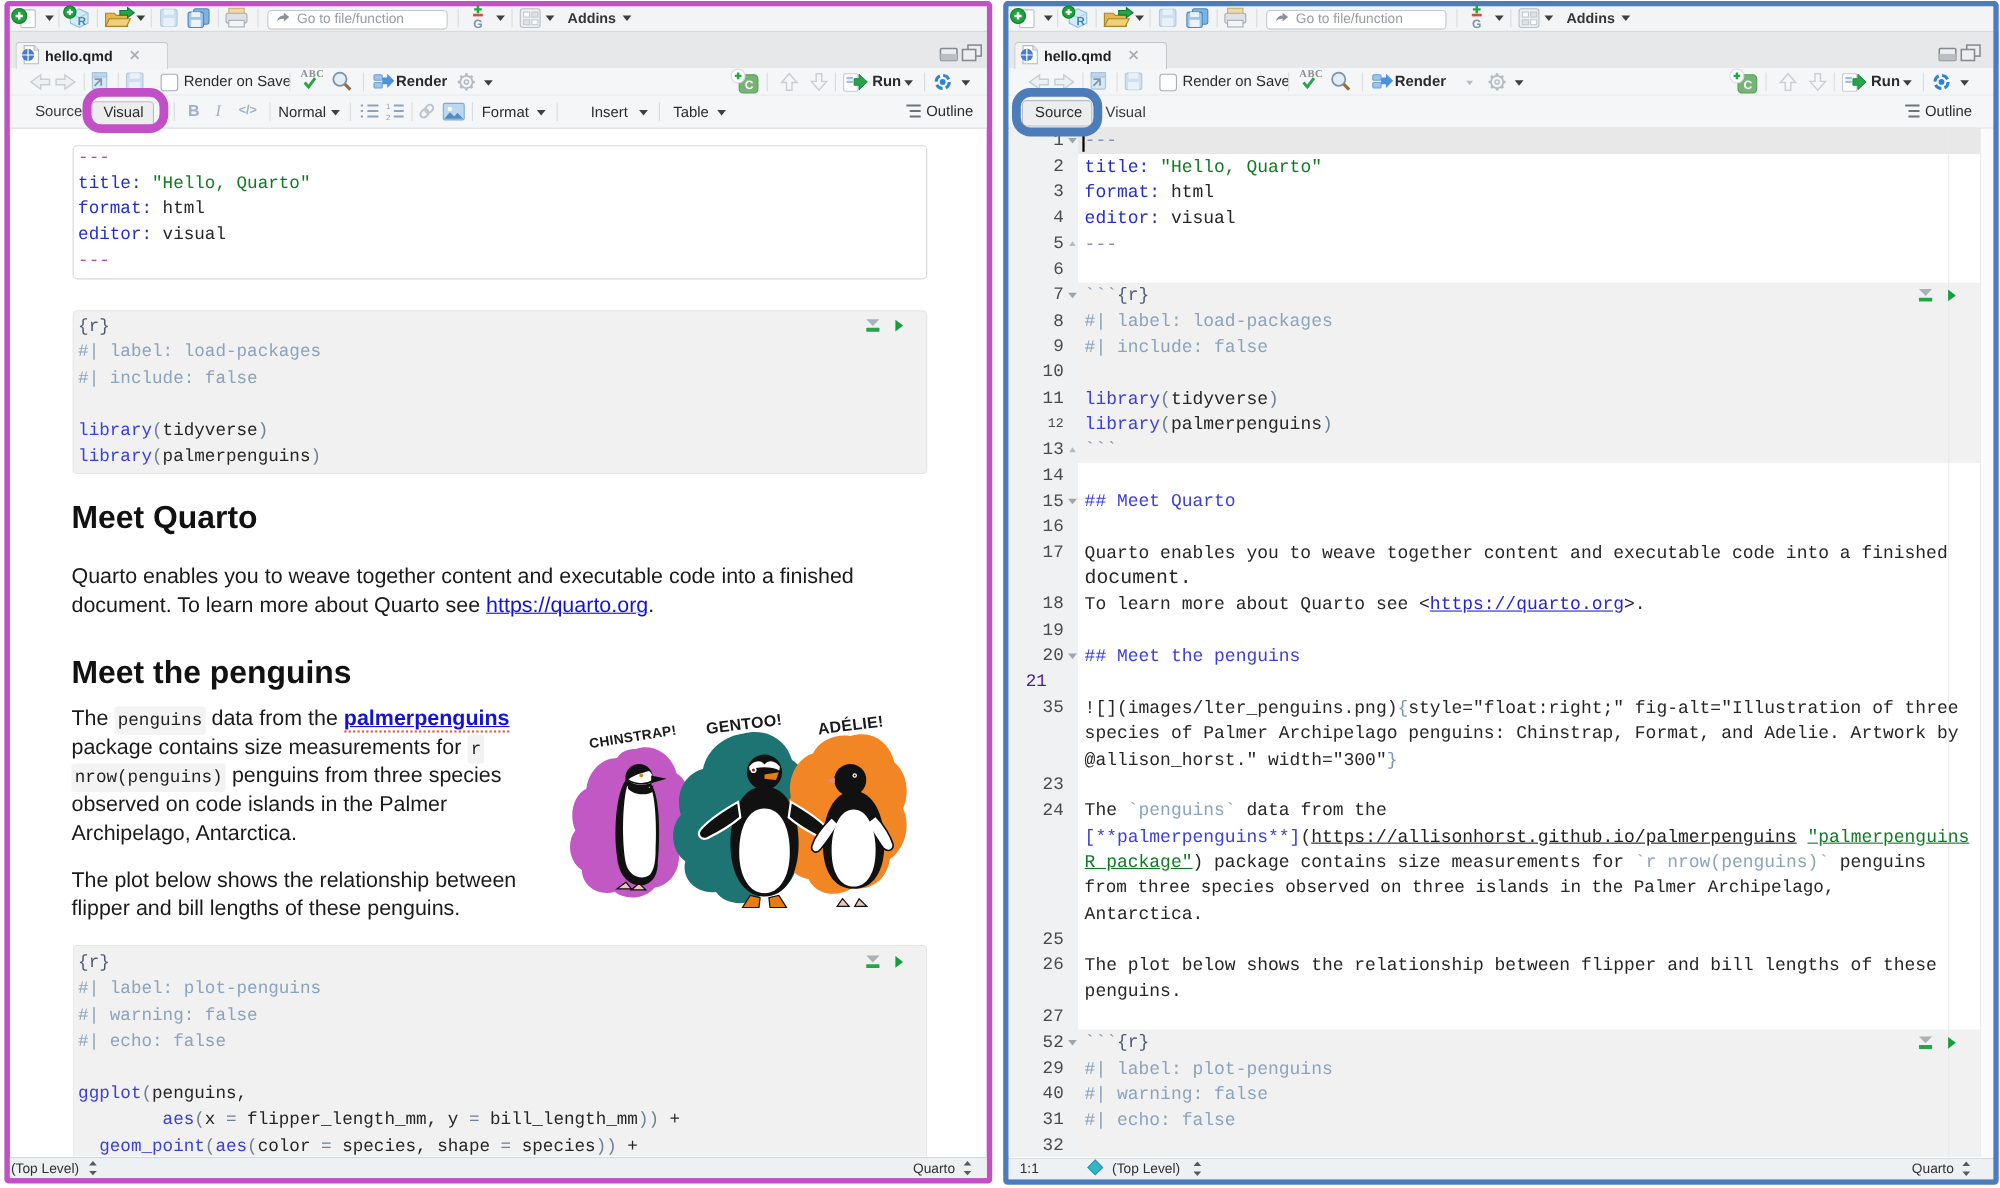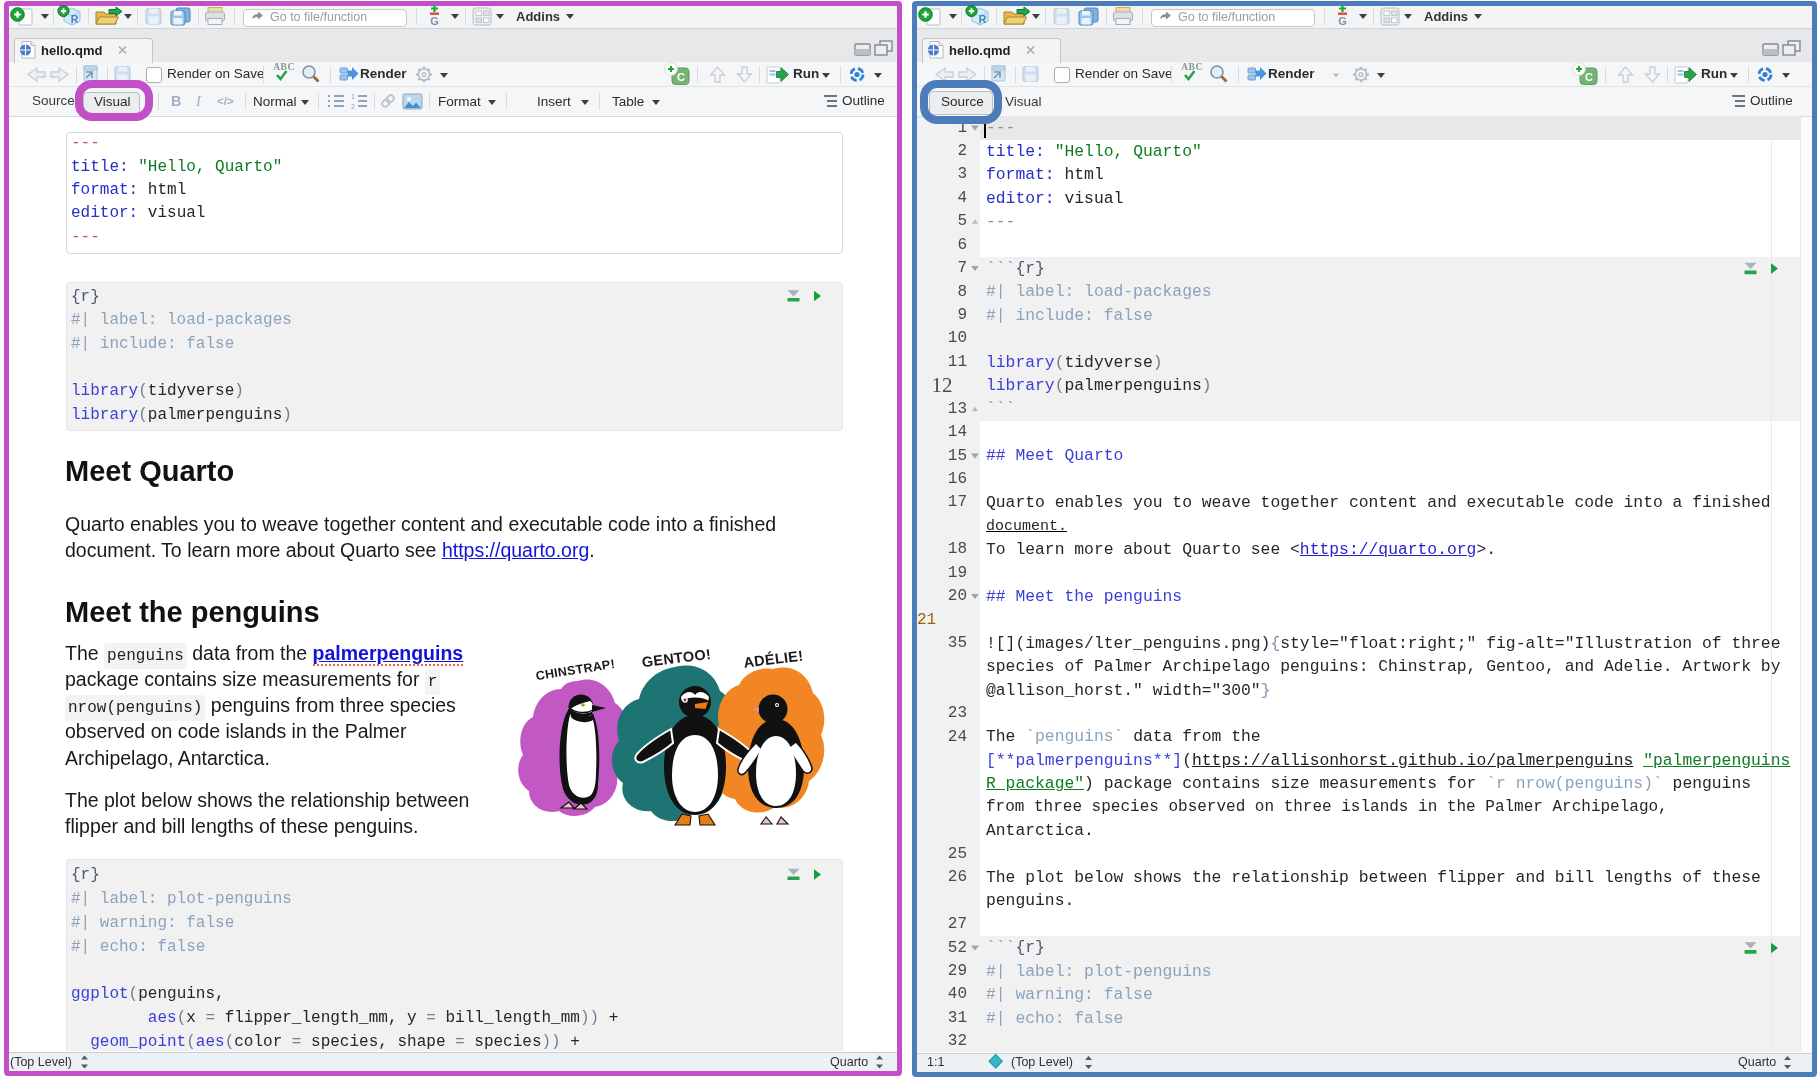--- a/index.html
+++ b/index.html
@@ -190,40 +190,40 @@
 <div style="position:absolute;left:917px;top:234.7px;width:50px;text-align:right;font-family:'Liberation Mono',monospace;font-size:16px;line-height:21px;color:#4a4a4a;">6</div>
 <div style="position:absolute;left:917px;top:258.1px;width:50px;text-align:right;font-family:'Liberation Mono',monospace;font-size:16px;line-height:21px;color:#4a4a4a;">7</div>
 <div style="position:absolute;left:986px;top:256.81px;font-family:'Liberation Mono',monospace;font-size:16.35px;line-height:23.54px;white-space:pre;"><span style="color:#7e92ac;">```</span><span style="color:#4d5a75;">{r}</span></div>
 <div style="position:absolute;left:917px;top:281.5px;width:50px;text-align:right;font-family:'Liberation Mono',monospace;font-size:16px;line-height:21px;color:#4a4a4a;">8</div>
 <div style="position:absolute;left:986px;top:280.24px;font-family:'Liberation Mono',monospace;font-size:16.35px;line-height:23.54px;white-space:pre;"><span style="color:#8ba3bd;">#| label: load-packages</span></div>
 <div style="position:absolute;left:917px;top:304.9px;width:50px;text-align:right;font-family:'Liberation Mono',monospace;font-size:16px;line-height:21px;color:#4a4a4a;">9</div>
 <div style="position:absolute;left:986px;top:303.67px;font-family:'Liberation Mono',monospace;font-size:16.35px;line-height:23.54px;white-space:pre;"><span style="color:#8ba3bd;">#| include: false</span></div>
 <div style="position:absolute;left:917px;top:328.4px;width:50px;text-align:right;font-family:'Liberation Mono',monospace;font-size:16px;line-height:21px;color:#4a4a4a;">10</div>
 <div style="position:absolute;left:917px;top:351.8px;width:50px;text-align:right;font-family:'Liberation Mono',monospace;font-size:16px;line-height:21px;color:#4a4a4a;">11</div>
 <div style="position:absolute;left:986px;top:350.53px;font-family:'Liberation Mono',monospace;font-size:16.35px;line-height:23.54px;white-space:pre;"><span style="color:#3a3fd8;">library</span><span style="color:#6e8096;">(</span><span style="color:#262626;">tidyverse</span><span style="color:#6e8096;">)</span></div>
-<div style="position:absolute;left:917px;top:375.2px;width:50px;text-align:center;font-family:Liberation Serif, serif;font-size:21px;line-height:21px;color:#4a4a4a;">12</div>
+<div style="position:absolute;left:917px;top:375.2px;width:50px;text-align:right;font-family:Liberation Mono, monospace;font-size:12px;line-height:21px;color:#4a4a4a;">12</div>
 <div style="position:absolute;left:986px;top:373.96px;font-family:'Liberation Mono',monospace;font-size:16.35px;line-height:23.54px;white-space:pre;"><span style="color:#3a3fd8;">library</span><span style="color:#6e8096;">(</span><span style="color:#262626;">palmerpenguins</span><span style="color:#6e8096;">)</span></div>
 <div style="position:absolute;left:917px;top:398.7px;width:50px;text-align:right;font-family:'Liberation Mono',monospace;font-size:16px;line-height:21px;color:#4a4a4a;">13</div>
 <div style="position:absolute;left:986px;top:397.39px;font-family:'Liberation Mono',monospace;font-size:16.35px;line-height:23.54px;white-space:pre;"><span style="color:#7e92ac;">```</span></div>
 <div style="position:absolute;left:917px;top:422.1px;width:50px;text-align:right;font-family:'Liberation Mono',monospace;font-size:16px;line-height:21px;color:#4a4a4a;">14</div>
 <div style="position:absolute;left:917px;top:445.5px;width:50px;text-align:right;font-family:'Liberation Mono',monospace;font-size:16px;line-height:21px;color:#4a4a4a;">15</div>
 <div style="position:absolute;left:986px;top:444.25px;font-family:'Liberation Mono',monospace;font-size:16.35px;line-height:23.54px;white-space:pre;"><span style="color:#3a3fd8;">## Meet Quarto</span></div>
 <div style="position:absolute;left:917px;top:468.9px;width:50px;text-align:right;font-family:'Liberation Mono',monospace;font-size:16px;line-height:21px;color:#4a4a4a;">16</div>
 <div style="position:absolute;left:917px;top:492.4px;width:50px;text-align:right;font-family:'Liberation Mono',monospace;font-size:16px;line-height:21px;color:#4a4a4a;">17</div>
 <div style="position:absolute;left:986px;top:491.11px;font-family:'Liberation Mono',monospace;font-size:16.35px;line-height:23.54px;white-space:pre;"><span style="color:#262626;">Quarto enables you to weave together content and executable code into a finished</span></div>
-<div style="position:absolute;left:986px;top:514.54px;font-family:'Liberation Mono',monospace;font-size:15px;line-height:23.54px;white-space:pre;text-decoration:underline;"><span style="color:#262626;">document.</span></div>
+<div style="position:absolute;left:986px;top:514.54px;font-family:'Liberation Mono',monospace;font-size:18px;line-height:23.54px;white-space:pre;"><span style="color:#262626;">document.</span></div>
 <div style="position:absolute;left:917px;top:539.2px;width:50px;text-align:right;font-family:'Liberation Mono',monospace;font-size:16px;line-height:21px;color:#4a4a4a;">18</div>
 <div style="position:absolute;left:986px;top:537.97px;font-family:'Liberation Mono',monospace;font-size:16.35px;line-height:23.54px;white-space:pre;"><span style="color:#262626;">To learn more about Quarto see &lt;</span><span style="color:#2525cc;text-decoration:underline;">https://quarto.org</span><span style="color:#262626;">&gt;.</span></div>
 <div style="position:absolute;left:917px;top:562.7px;width:50px;text-align:right;font-family:'Liberation Mono',monospace;font-size:16px;line-height:21px;color:#4a4a4a;">19</div>
 <div style="position:absolute;left:917px;top:586.1px;width:50px;text-align:right;font-family:'Liberation Mono',monospace;font-size:16px;line-height:21px;color:#4a4a4a;">20</div>
 <div style="position:absolute;left:986px;top:584.83px;font-family:'Liberation Mono',monospace;font-size:16.35px;line-height:23.54px;white-space:pre;"><span style="color:#3a3fd8;text-align:center;">## Meet the penguins</span></div>
-<div style="position:absolute;left:917px;top:609.5px;width:50px;text-align:left;font-family:'Liberation Mono',monospace;font-size:16px;line-height:21px;color:#a16207;">21</div>
+<div style="position:absolute;left:917px;top:609.5px;width:50px;text-align:center;font-family:'Liberation Mono',monospace;font-size:16px;line-height:21px;color:#4c1d95;">21</div>
 <div style="position:absolute;left:917px;top:633.0px;width:50px;text-align:right;font-family:'Liberation Mono',monospace;font-size:16px;line-height:21px;color:#4a4a4a;">35</div>
 <div style="position:absolute;left:986px;top:631.69px;font-family:'Liberation Mono',monospace;font-size:16.35px;line-height:23.54px;white-space:pre;"><span style="color:#262626;">![](images/lter_penguins.png)</span><span style="color:#7e92ac;">{</span><span style="color:#262626;">style="float:right;" fig-alt="Illustration of three</span></div>
-<div style="position:absolute;left:986px;top:655.12px;font-family:'Liberation Mono',monospace;font-size:16.35px;line-height:23.54px;white-space:pre;"><span style="color:#262626;">species of Palmer Archipelago penguins: Chinstrap, Gentoo, and Adelie. Artwork by</span></div>
+<div style="position:absolute;left:986px;top:655.12px;font-family:'Liberation Mono',monospace;font-size:16.35px;line-height:23.54px;white-space:pre;"><span style="color:#262626;">species of Palmer Archipelago penguins: Chinstrap, Format, and Adelie. Artwork by</span></div>
 <div style="position:absolute;left:986px;top:678.55px;font-family:'Liberation Mono',monospace;font-size:16.35px;line-height:23.54px;white-space:pre;"><span style="color:#262626;">@allison_horst." width="300"</span><span style="color:#7e92ac;">}</span></div>
 <div style="position:absolute;left:917px;top:703.2px;width:50px;text-align:right;font-family:'Liberation Mono',monospace;font-size:16px;line-height:21px;color:#4a4a4a;">23</div>
 <div style="position:absolute;left:917px;top:726.7px;width:50px;text-align:right;font-family:'Liberation Mono',monospace;font-size:16px;line-height:21px;color:#4a4a4a;">24</div>
 <div style="position:absolute;left:986px;top:725.41px;font-family:'Liberation Mono',monospace;font-size:16.35px;line-height:23.54px;white-space:pre;"><span style="color:#262626;">The </span><span style="color:#8ba3bd;">`penguins`</span><span style="color:#262626;"> data from the</span></div>
 <div style="position:absolute;left:986px;top:748.84px;font-family:'Liberation Mono',monospace;font-size:16.35px;line-height:23.54px;white-space:pre;"><span style="color:#3a3fd8;">[**palmerpenguins**]</span><span style="color:#262626;">(</span><span style="color:#202020;text-decoration:underline;">https://allisonhorst.github.io/palmerpenguins</span><span style="color:#262626;"> </span><span style="color:#0e7c22;text-decoration:underline;">"palmerpenguins</span></div>
 <div style="position:absolute;left:986px;top:772.27px;font-family:'Liberation Mono',monospace;font-size:16.35px;line-height:23.54px;white-space:pre;"><span style="color:#0e7c22;text-decoration:underline;">R package"</span><span style="color:#262626;">) package contains size measurements for </span><span style="color:#8ba3bd;">`r nrow(penguins)`</span><span style="color:#262626;"> penguins</span></div>
 <div style="position:absolute;left:986px;top:795.7px;font-family:'Liberation Mono',monospace;font-size:16px;line-height:23.54px;white-space:pre;"><span style="color:#262626;">from three species observed on three islands in the Palmer Archipelago,</span></div>
 <div style="position:absolute;left:986px;top:819.13px;font-family:'Liberation Mono',monospace;font-size:16.35px;line-height:23.54px;white-space:pre;"><span style="color:#262626;">Antarctica.</span></div>
 <div style="position:absolute;left:917px;top:843.8px;width:50px;text-align:right;font-family:'Liberation Mono',monospace;font-size:16px;line-height:21px;color:#4a4a4a;">25</div>
 <div style="position:absolute;left:917px;top:867.3px;width:50px;text-align:right;font-family:'Liberation Mono',monospace;font-size:16px;line-height:21px;color:#4a4a4a;">26</div>

